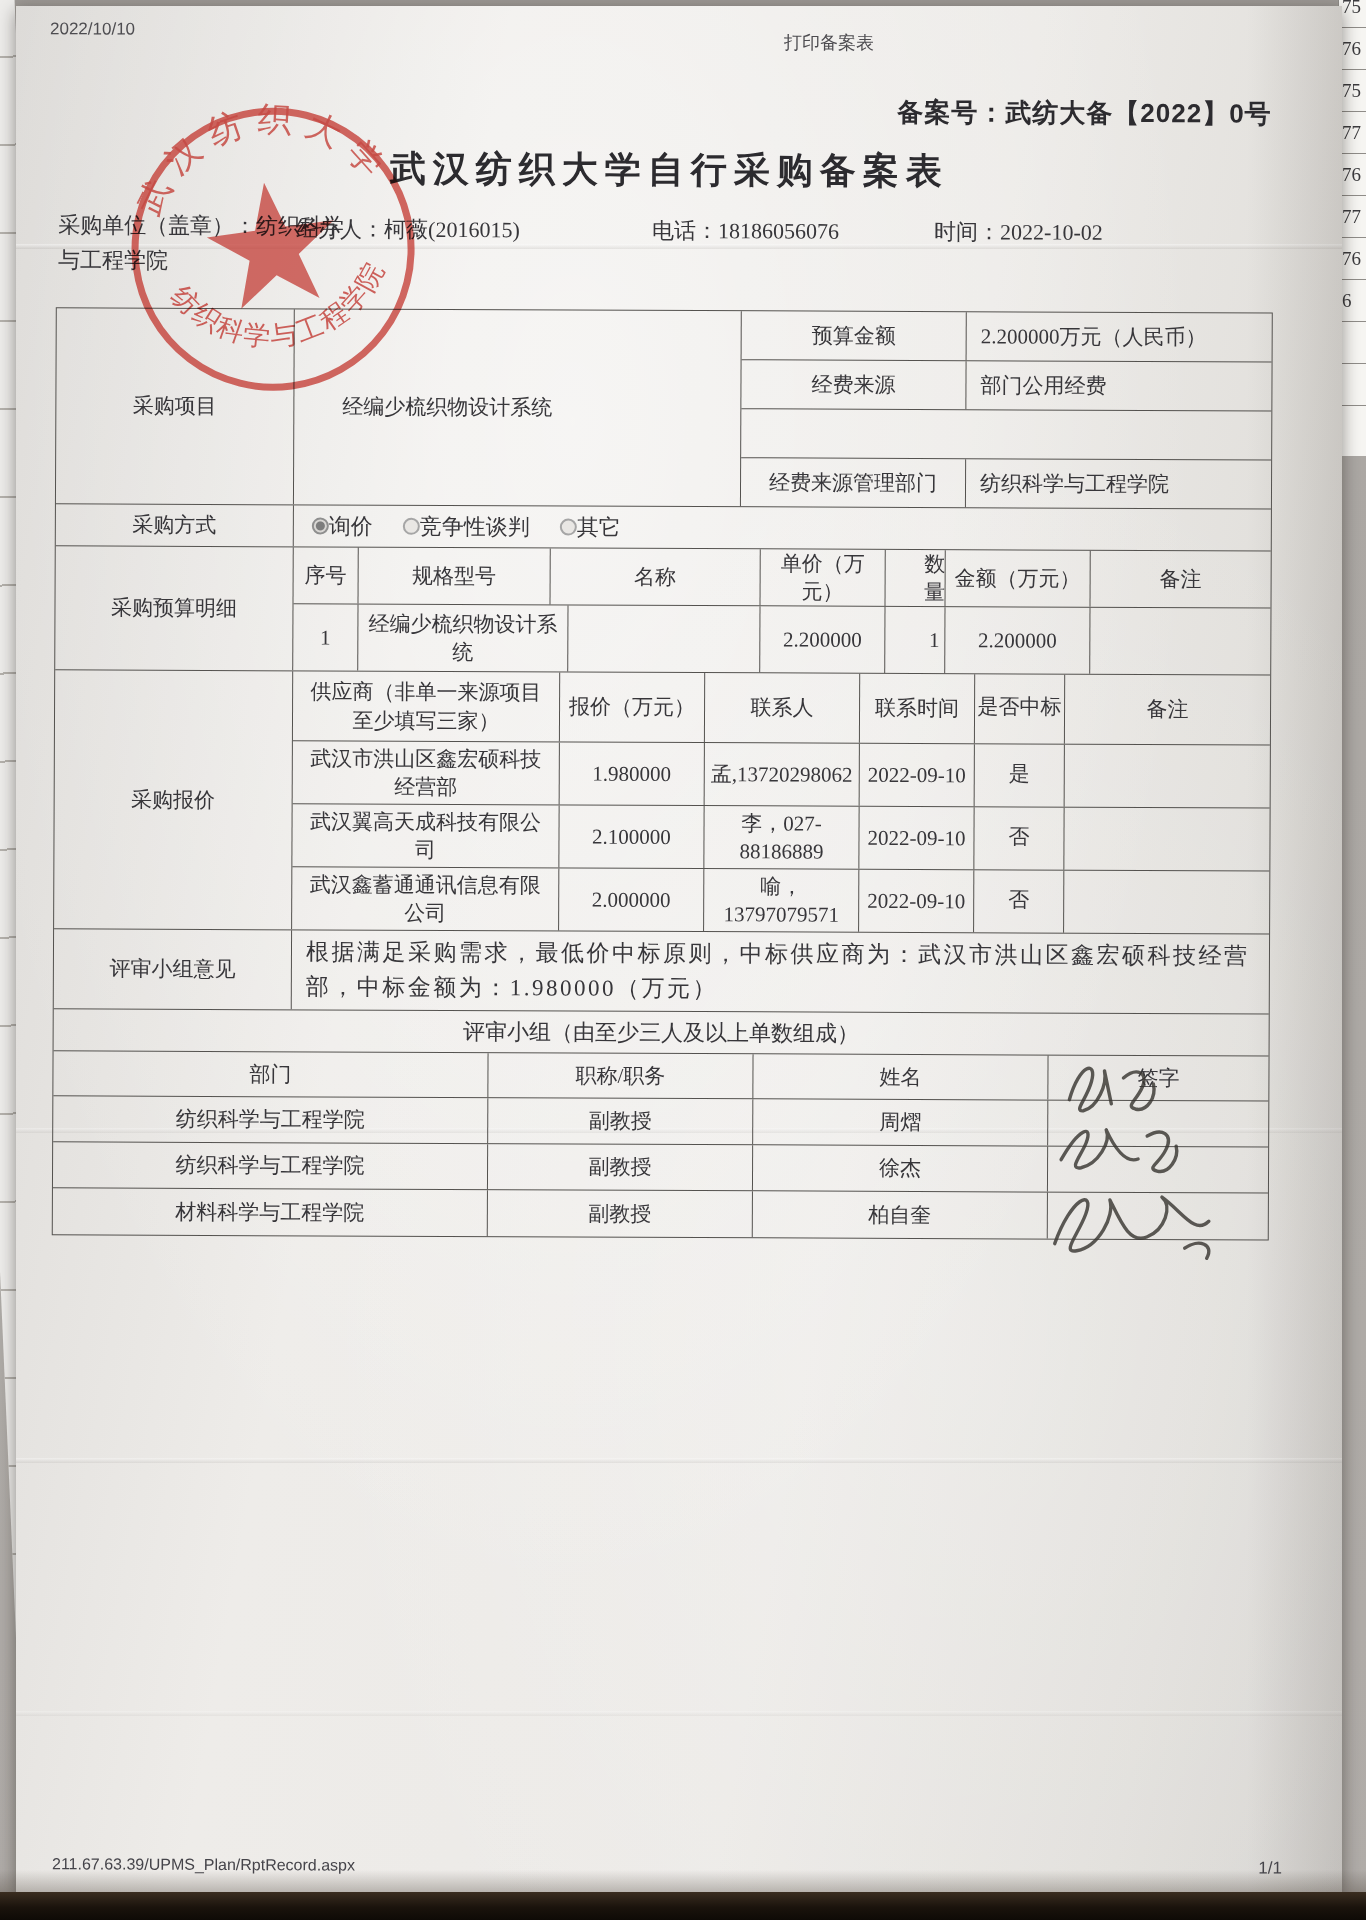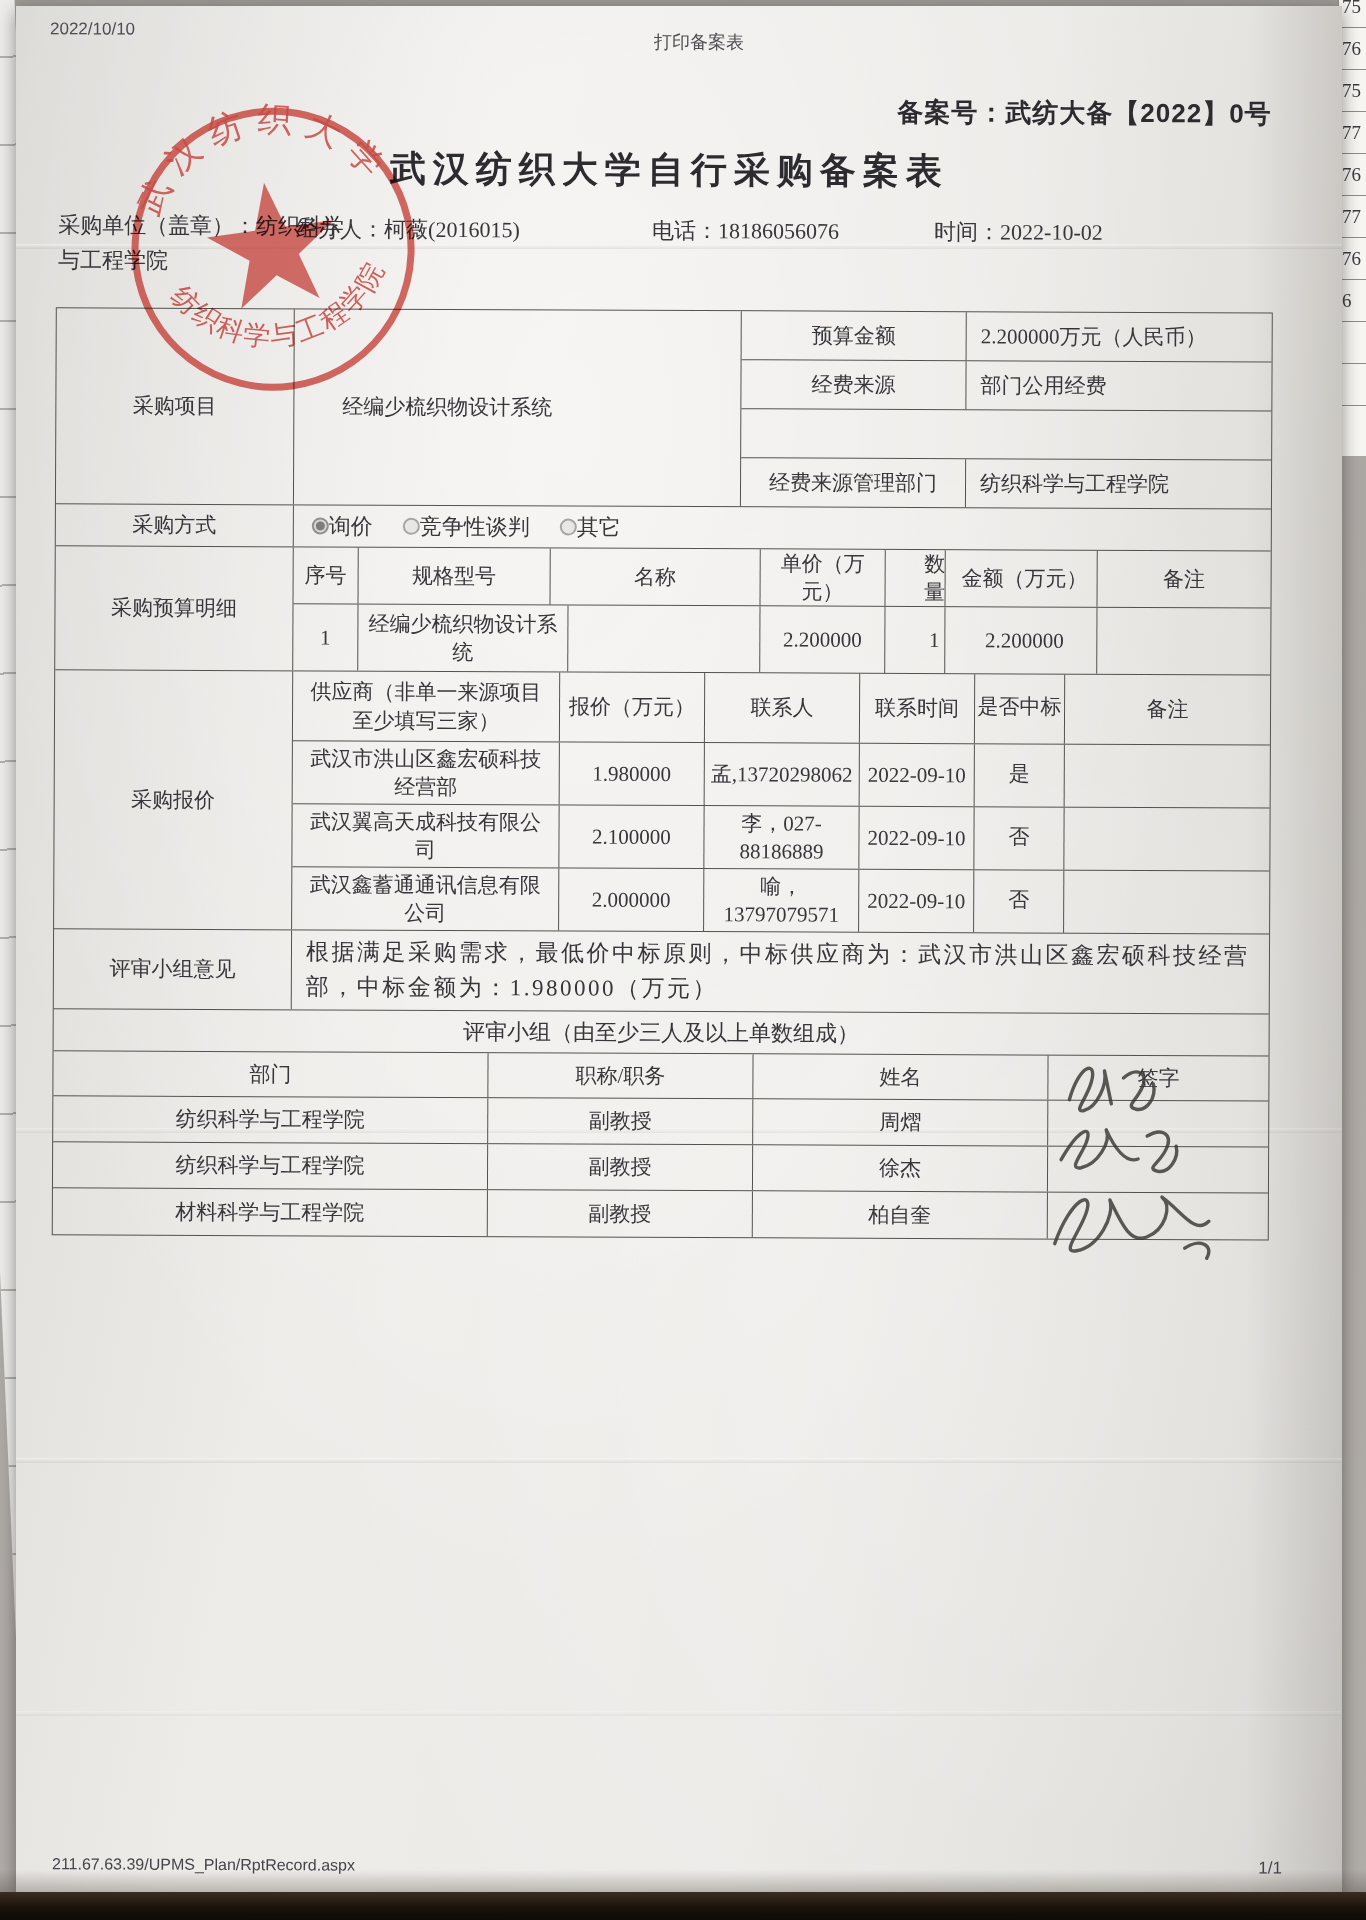--- a/index.html
+++ b/index.html
@@ -61,21 +61,21 @@
   .srow{display:flex;flex:1;border-bottom:1px solid #54524f;box-sizing:border-box;}
   .srow:last-child{border-bottom:none;}
   .slabel{width:225px;flex:none;display:flex;align-items:center;justify-content:center;
           border-right:1px solid #54524f;box-sizing:border-box;font-size:21px;}
   .svalue{flex:1;display:flex;align-items:center;padding-left:14px;font-size:21px;box-sizing:border-box;}
 
   .sub{display:flex;flex-direction:column;flex:1;}
   .subrow{display:flex;border-bottom:1px solid #54524f;box-sizing:border-box;}
   .subrow:last-child{border-bottom:none;}
   
-  .c1{width:65px;}.c2{width:210px;}.c3{width:192px;}.c4{width:125px;}.c5{width:60px;padding-left:39px;}.c6{width:145px;margin-left:7px;}.c7{flex:1;}
+  .c1{width:65px;}.c2{width:210px;}.c3{width:192px;}.c4{width:125px;}.c5{width:60px;padding-left:39px;}.c6{width:145px;}.c7{flex:1;}
   
   .q1{width:267px;}.q2{width:145px;}.q3{width:155px;}.q4{width:115px;}.q5{width:90px;font-family:Liberation Mono, monospace;}.q6{flex:1;}
   
   .g1{width:435px;}.g2{width:265px;}.g3{width:295px;}.g4{flex:1;text-align:right;}
 
   .radio{display:inline-block;width:17px;height:17px;border-radius:50%;
          border:2px solid #a6a6a6;box-sizing:border-box;vertical-align:-3px;background:#e9e7e4;}
   .radio.sel{background:radial-gradient(circle at 50% 50%,#7d7d7d 0 4px,#d9d7d4 5px);border-color:#8f8f8f;}
   .radio-item{display:inline-flex;align-items:center;margin-right:30px;font-size:22px;text-align:right;}
 
@@ -104,21 +104,21 @@
 <div class="paper">
   <div class="crease-h" style="top:238px;opacity:.8;"></div>
   <div class="crease-h" style="top:1122px;opacity:.6;"></div>
   <div class="crease-h" style="top:1452px;opacity:.7;"></div>
   <div class="crease-h" style="top:1705px;opacity:.45;"></div>
   <div class="shade-r"></div>
 
   <div class="tilt">
 
     <div class="abs sans" style="left:30px;top:16px;font-size:17px;color:#4d4c50;">2022/10/10</div>
-    <div class="abs sans" style="left:634px;top:24px;width:220px;text-align:left;font-size:18px;color:#4d4c50;">打印备案表</div>
+    <div class="abs sans" style="left:634px;top:24px;width:220px;text-align:right;font-size:18px;color:#4d4c50;">打印备案表</div>
 
     <div class="abs sans" style="right:74px;top:88px;font-size:26px;font-weight:bold;color:#2c2b2f;letter-spacing:1px;">备案号：武纺大备【2022】0号</div>
 
     <div class="abs sans" style="left:300px;top:140px;width:700px;text-align:center;font-size:36px;font-weight:bold;color:#2c2b2f;letter-spacing:7px;">武汉纺织大学自行采购备案表</div>
 
     <div class="abs" style="left:39px;top:207px;font-size:22px;">采购单位（盖章）：纺织科学</div>
     <div class="abs" style="left:39px;top:242px;font-size:22px;">与工程学院</div>
     <div class="abs" style="left:277px;top:210px;font-size:22px;">经办人：柯薇(2016015)</div>
     <div class="abs" style="left:633px;top:210px;font-size:22px;">电话：18186056076</div>
     <div class="abs" style="left:915px;top:210px;font-size:22px;">时间：2022-10-02</div>

